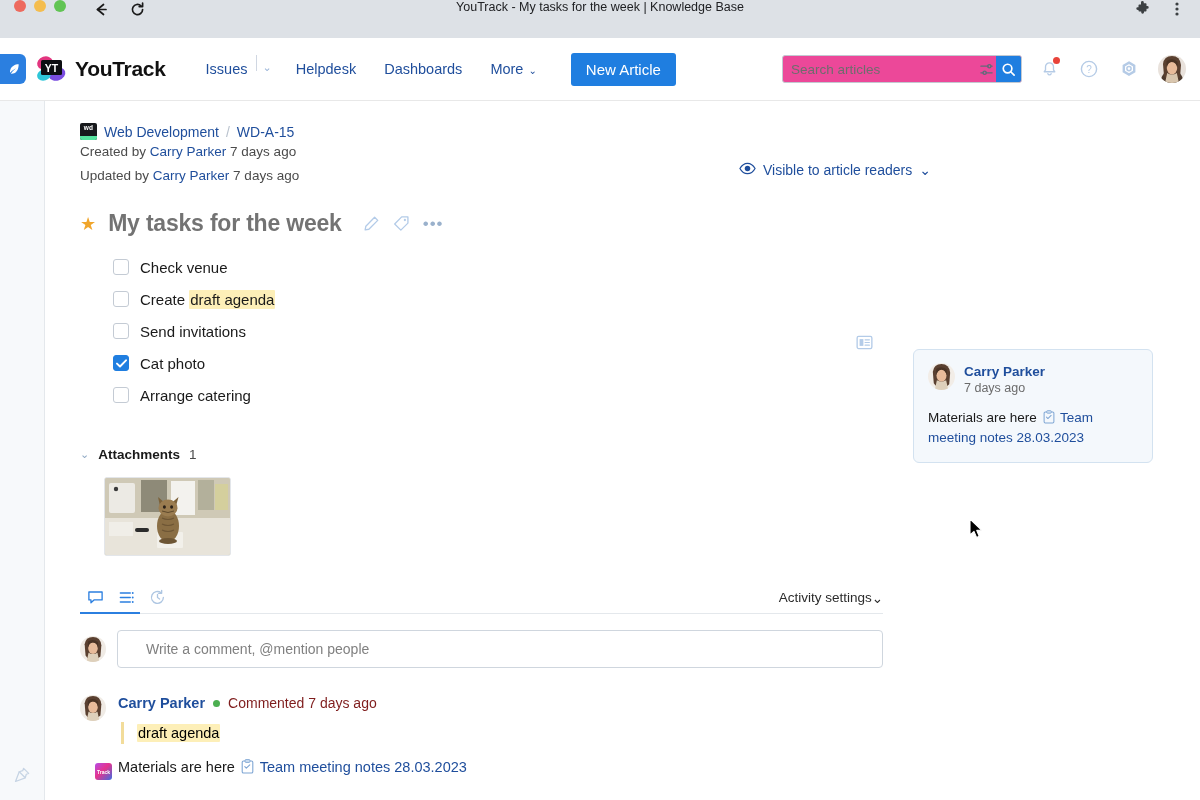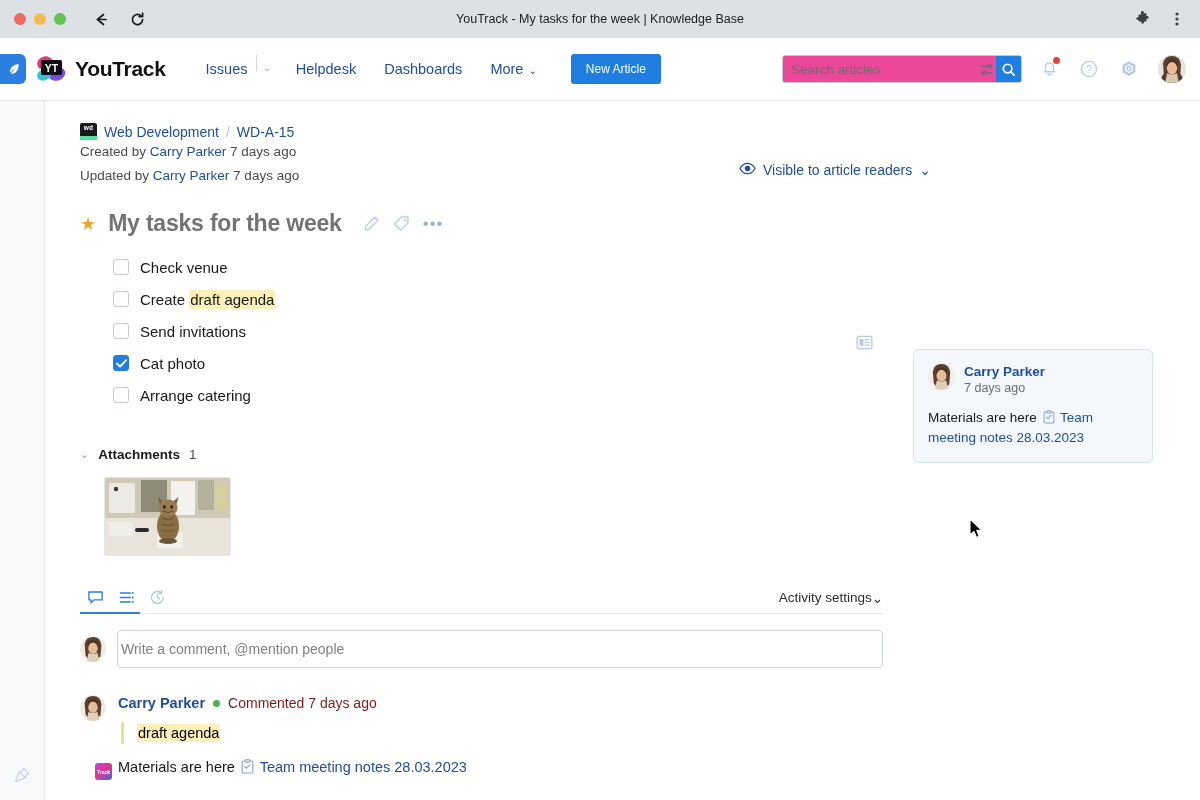--- a/index.html
+++ b/index.html
@@ -8,21 +8,21 @@
     font-family: "Liberation Sans", sans-serif;
     background: #ffffff;
     overflow: hidden;
   }
 
   
   .browser-chrome {
     height: 38px;
     background: #dde1e6;
     display: flex;
-    align-items: center;
+    align-items: flex-start;
     padding: 0 14px;
     position: relative;
     flex-shrink: 0;
   }
   .traffic-lights { display: flex; gap: 8px; align-items: center; }
   .tl { width: 12px; height: 12px; border-radius: 50%; }
   .tl.red { background: #ed6a5e; }
   .tl.yellow { background: #f4bd4f; }
   .tl.green { background: #61c454; }
   .nav-btns { display: flex; gap: 18px; align-items: center; margin-left: 26px; }
@@ -61,21 +61,21 @@
   .main-nav { display: flex; align-items: flex-start; gap: 0; margin-left: 26px; }
   .nav-link {
     font-size: 14.5px; color: #1f4e9c; padding: 6px 14px;
     white-space: nowrap;
   }
   .nav-link.with-sep { padding-right: 8px; }
   .nav-caret { color: #9bb5d8; font-size: 11px; padding: 6px 10px 6px 6px; }
   .nav-divider { width: 1px; height: 16px; background: #d0d7e2; }
   .caret-inline { font-size: 10px; margin-left: 5px; color: #1f4e9c; }
   .new-article-btn {
-    background: #1f7ee0; color: #fff; font-size: 12px;
+    background: #1f7ee0; color: #fff; font-size: 15px;
     padding: 8px 15px; border-radius: 3px; margin-left: 20px;
     white-space: nowrap;
   }
   .header-right { margin-left: auto; display: flex; align-items: center; gap: 0; }
   .search-wrap {
     display: flex; align-items: center;
     border: 1px solid #c3c9d1; border-radius: 3px;
     height: 28px; width: 240px; overflow: hidden; background: #ec4899;
   }
   .search-input {
@@ -198,21 +198,21 @@
   .act-tab { width: 31px; display: flex; align-items: center; justify-content: center; color: #2b7fe0; }
   .act-tab.inactive { color: #aec6e2; }
   .act-tabs-underline {
     position: absolute; left: 0; bottom: -1px; width: 60px; height: 2px; background: #2b7fe0;
   }
   .act-settings { margin-left: auto; font-size: 13.5px; color: #2c2c2c; display: flex; align-items: center; }
   .comment-compose { display: flex; align-items: center; gap: 11px; margin-top: 16px; }
   .cc-avatar { width: 26px; height: 26px; border-radius: 50%; overflow: hidden; flex-shrink: 0; }
   .cc-input {
     flex: 1; height: 38px; border: 1px solid #cfd6de; border-radius: 4px;
-    padding: 0 3px; font-size: 14px; outline: none; background: #fff;
+    padding: 0 28px; font-size: 14px; outline: none; background: #fff;
     font-family: "Liberation Sans", sans-serif; color: #333;
   }
   .cc-input::placeholder { color: #808080; }
 
   .comment-item { display: flex; gap: 12px; margin-top: 27px; }
   .ci-avatar-wrap { width: 26px; flex-shrink: 0; position: relative; }
   .ci-avatar { width: 26px; height: 26px; border-radius: 50%; overflow: hidden; }
   .ci-badge {
     position: absolute; bottom: -5px; right: -6px; width: 17px; height: 17px;
     border-radius: 3px; overflow: hidden;

